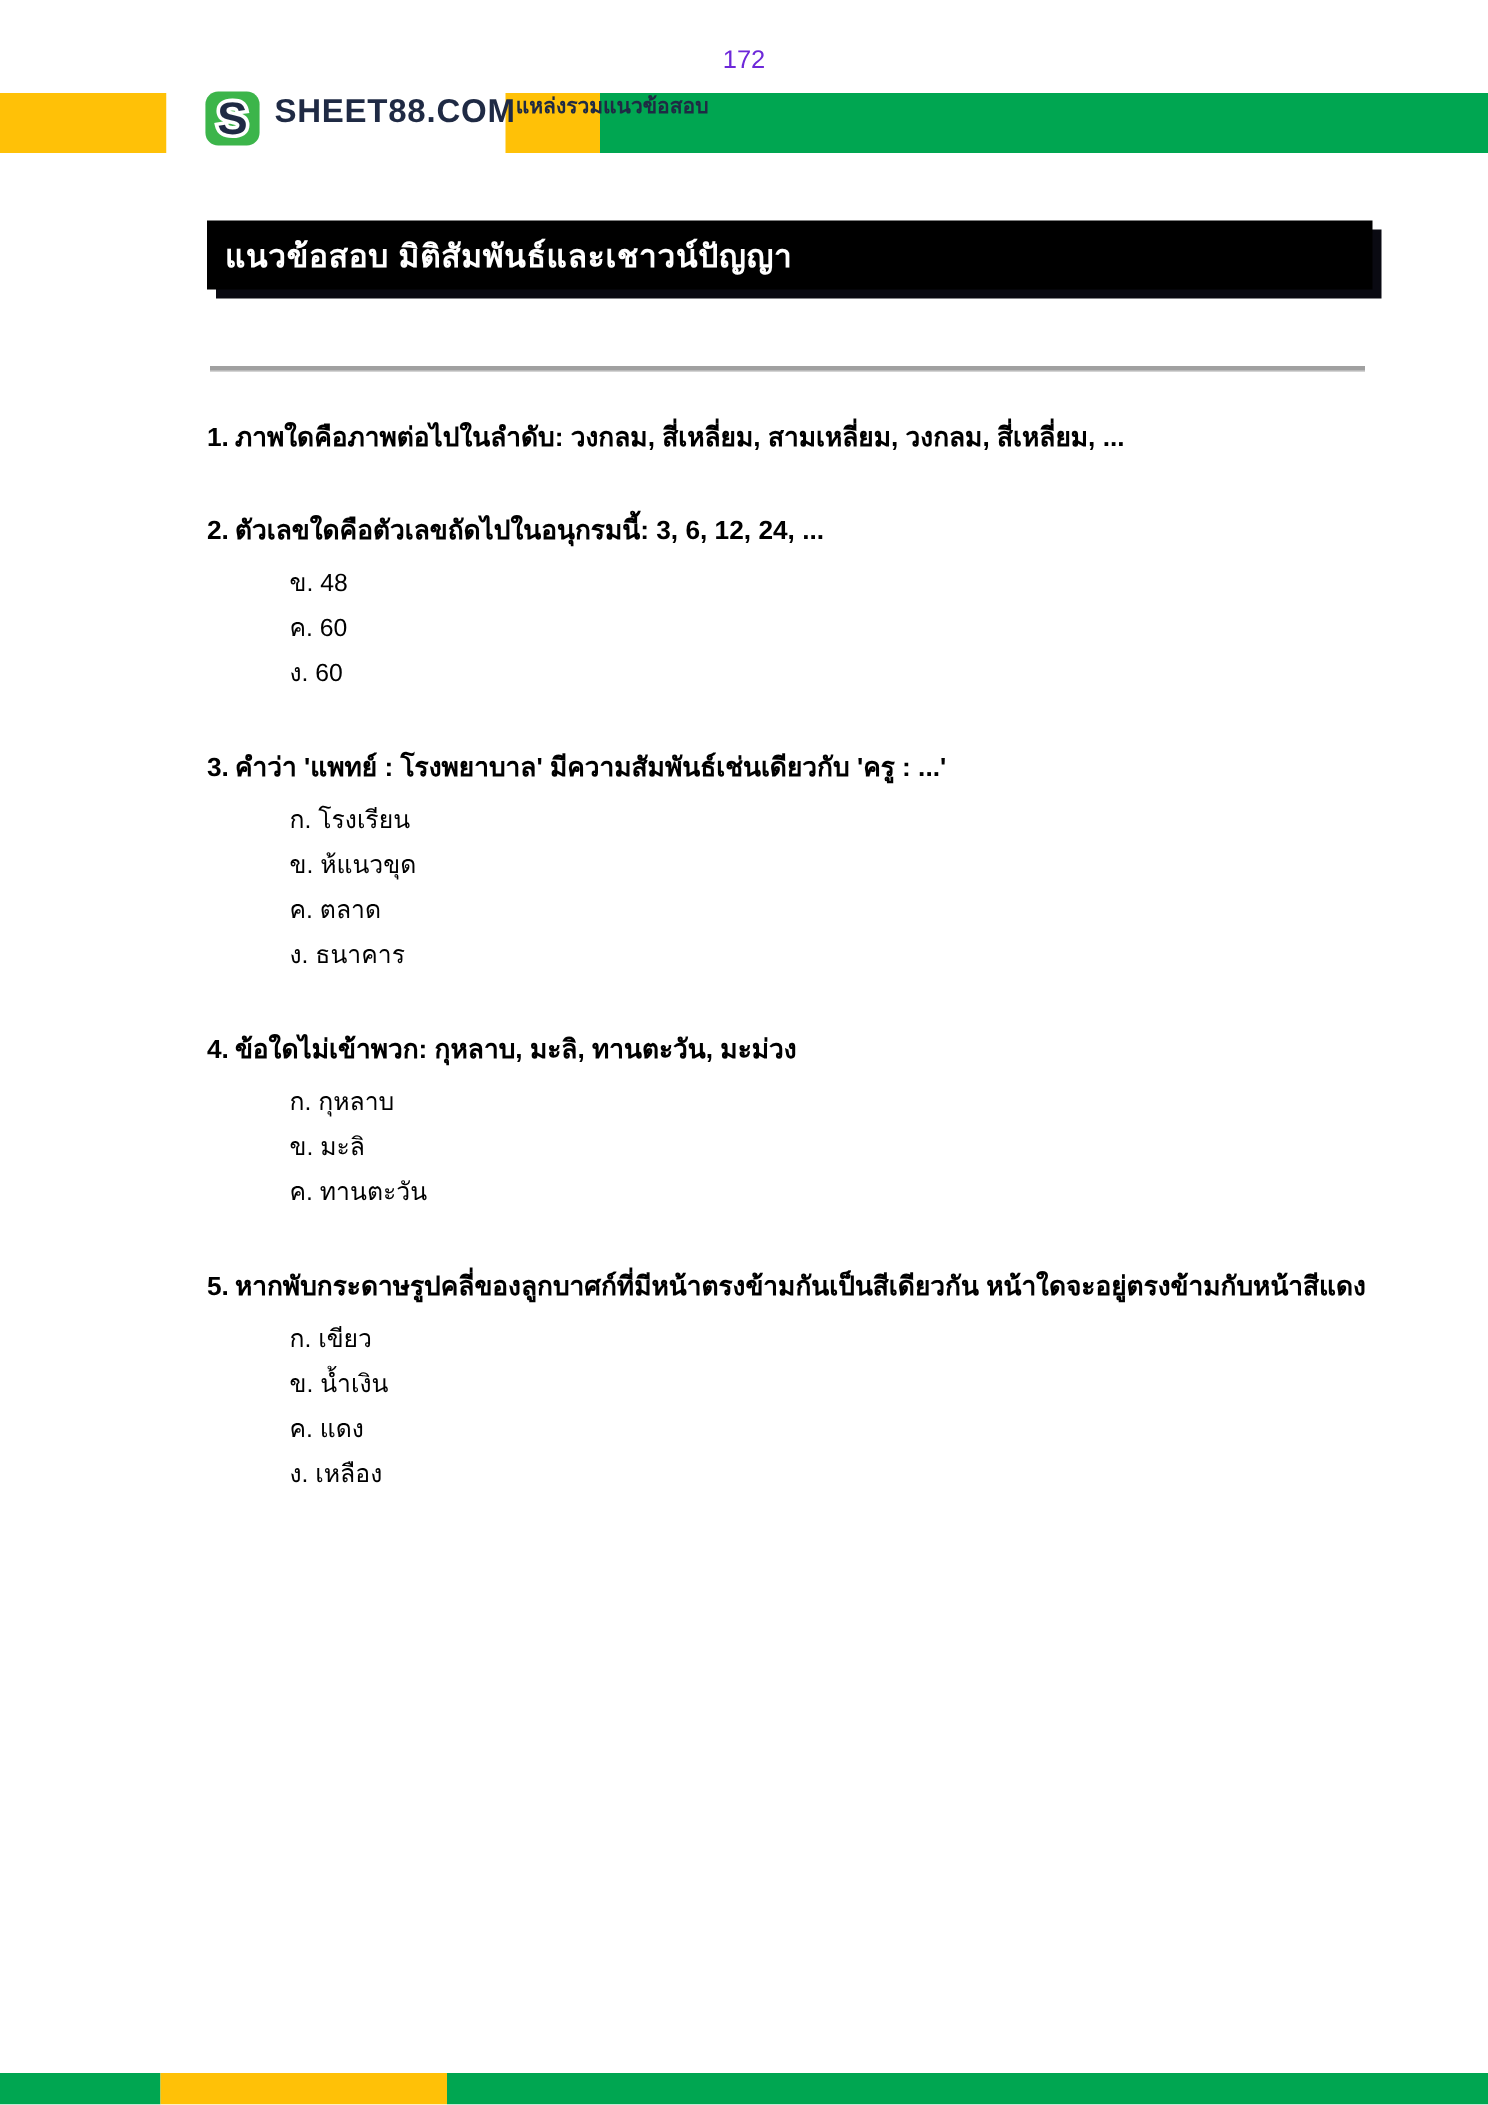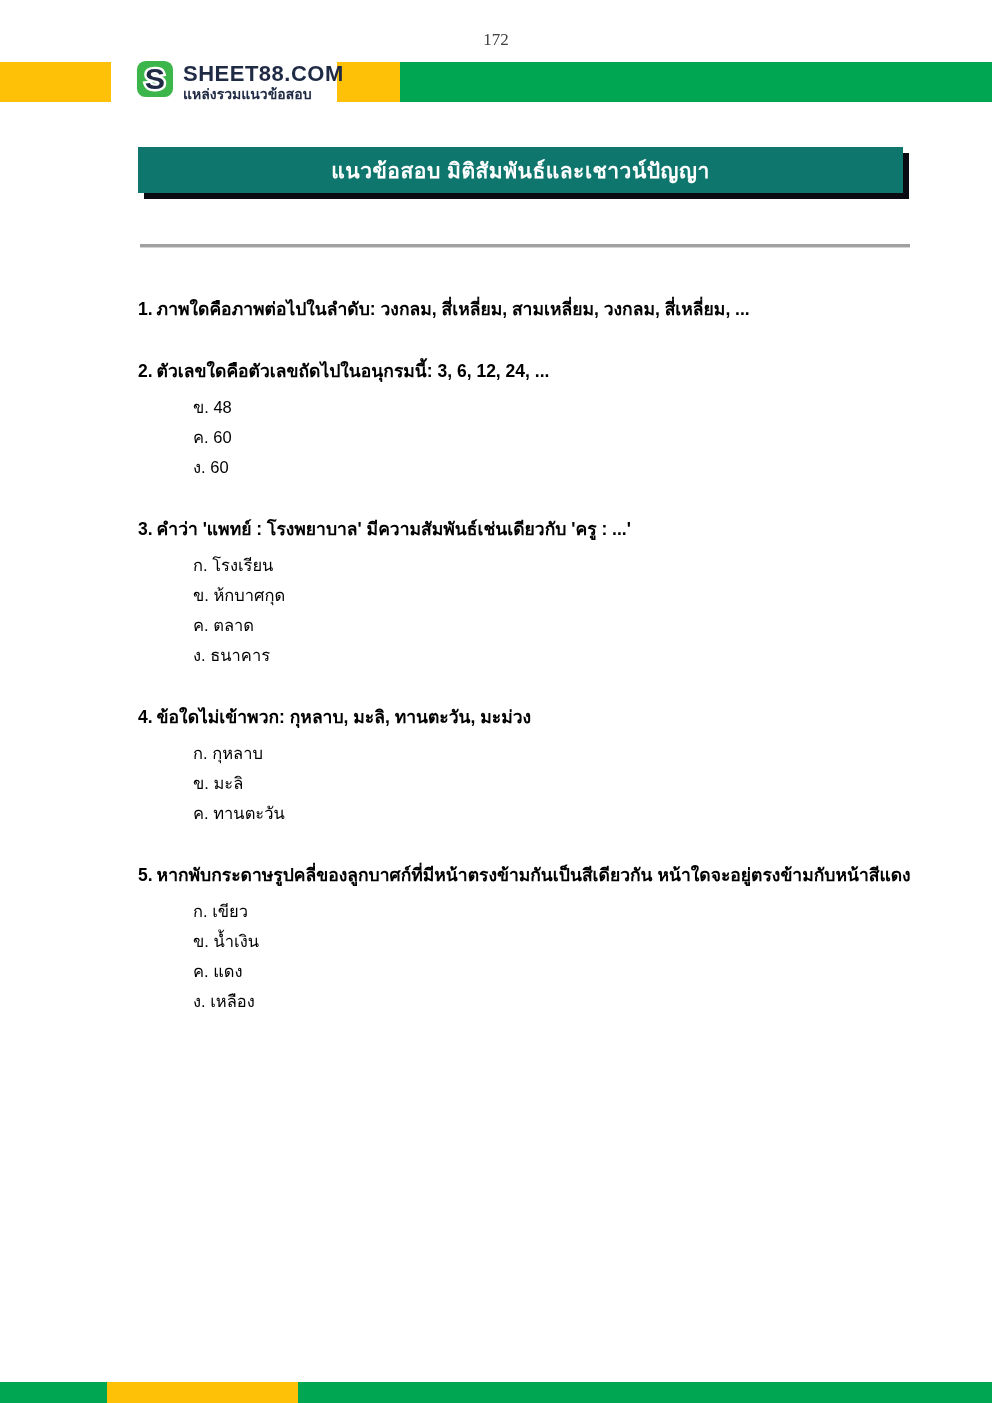--- a/index.html
+++ b/index.html
@@ -16,23 +16,23 @@
     overflow: hidden;
   }
 
   
   .page-number {
     position: absolute;
     top: 30px;
     left: 0;
     width: 100%;
     text-align: center;
-    font-family: Liberation Serif, serif;
+    font-family: Liberation Sans, sans-serif;
     font-size: 17px;
-    color: #404040;
+    color: #6d28d9;
   }
 
   
   .header-band {
     position: absolute;
     top: 62px;
     left: 0;
     width: 992px;
     height: 40px;
     display: flex;
@@ -49,21 +49,21 @@
   
   .logo {
     position: absolute;
     top: 60px;
     left: 136px;
     display: flex;
     align-items: flex-start;
     gap: 9px;
   }
   .logo-icon { width: 38px; height: 38px; display: block; }
-  .logo-texts { display: flex; flex-direction: column; padding-top: 2px; }
+  .logo-texts { display: flex; flex-direction: row; padding-top: 2px; }
   .logo-brand {
     font-size: 22px;
     font-weight: bold;
     color: #1F2A44;
     letter-spacing: 0.5px;
     line-height: 24px;
   }
   .logo-tagline {
     font-size: 14px;
     color: #1F2A44;
@@ -71,25 +71,25 @@
     font-weight: bold;
   }
 
   
   .banner {
     position: absolute;
     left: 138px;
     top: 147px;
     width: 765px;
     height: 46px;
-    background: #0f766e;
+    background: #000000;
     box-shadow: 6px 6px 0 0 #0a0a12;
     display: flex;
     align-items: center;
-    justify-content: center;
+    padding-left: 12px;
   }
   .banner-title {
     color: #ffffff;
     font-weight: bold;
     font-size: 21px;
     letter-spacing: 0.5px;
   }
 
   
   .divider {
@@ -109,21 +109,21 @@
     top: 270px;
     width: 778px;
   }
   .question { margin: 0; }
   .question-heading {
     font-weight: bold;
     font-size: 17.5px;
     line-height: 30px;
     margin: 32px 0 6px 0;
   }
-  .question:first-child .question-heading { margin-top: 24px; }
+  .question:first-child .question-heading { margin-top: 6px; }
   .q-number { margin-right: 4px; }
   .choices {
     list-style: none;
     margin: 0;
     padding: 0 0 0 55px;
     font-size: 16.5px;
   }
   .choices li { line-height: 30px; }
 
   
@@ -186,21 +186,21 @@
       <li>ง. 60</li>
     </ul>
   </div>
 
   <div class="question">
     <div class="question-heading">
       <span class="q-number">3.</span><span>คำว่า 'แพทย์ : โรงพยาบาล' มีความสัมพันธ์เช่นเดียวกับ 'ครู : ...'</span>
     </div>
     <ul class="choices">
       <li>ก. โรงเรียน</li>
-      <li>ข. ห้กบาศกุด</li>
+      <li>ข. ห้แนวขุด</li>
       <li>ค. ตลาด</li>
       <li>ง. ธนาคาร</li>
     </ul>
   </div>
 
   <div class="question">
     <div class="question-heading">
       <span class="q-number">4.</span><span>ข้อใดไม่เข้าพวก: กุหลาบ, มะลิ, ทานตะวัน, มะม่วง</span>
     </div>
     <ul class="choices">

